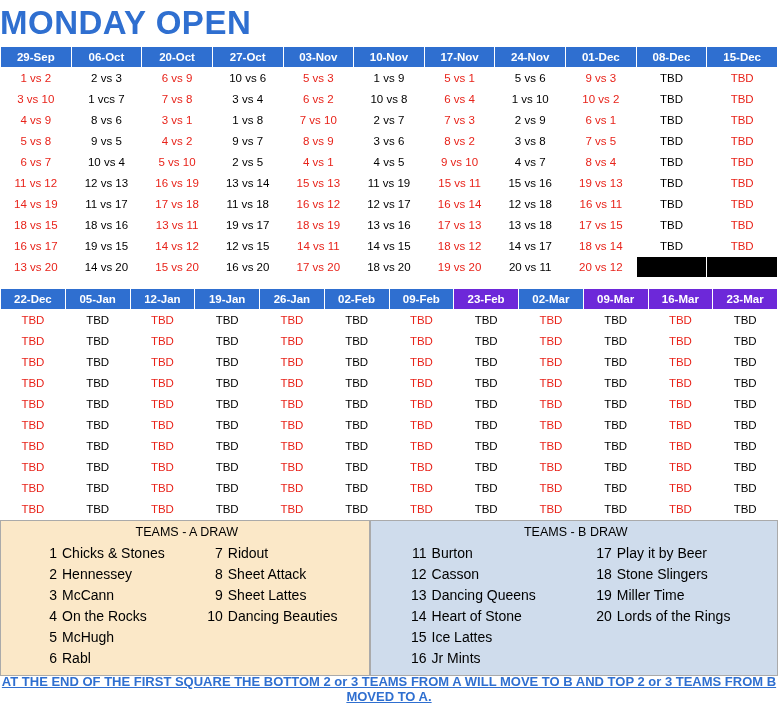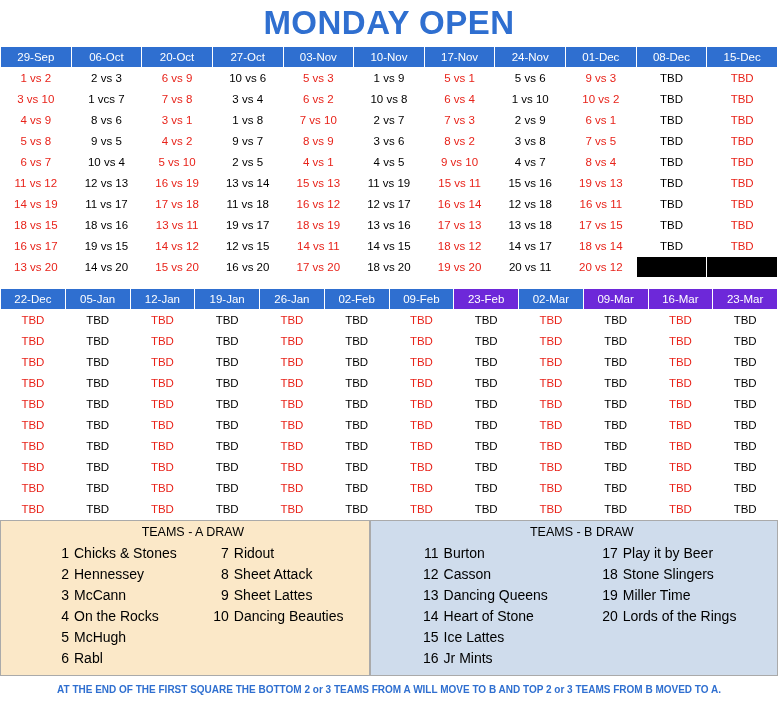--- a/index.html
+++ b/index.html
@@ -17,21 +17,20 @@
     width: 778px;
     height: 720px;
     position: relative;
     box-sizing: border-box;
   }
   
   .title-bar {
     height: 46px;
     display: flex;
     align-items: center;
-    justify-content: center;
     background: #ffffff;
   }
   .title {
     color: #2f6fd0;
     font-size: 33px;
     font-weight: bold;
     letter-spacing: 0.5px;
   }
   
   table.sched {
@@ -45,21 +44,21 @@
     text-align: center;
     font-size: 11.5px;
     height: 20px;
     padding: 0;
     overflow: hidden;
     white-space: nowrap;
   }
   th.hdr {
     background: #2f6fd0;
     color: #ffffff;
-    font-weight: normal;
+    font-weight: bold;
     font-size: 11.5px;
     height: 21px;
   }
   th.hdr.green {
     background: #6d28d9;
   }
   td.cell {
     background: #ffffff;
     color: #000000;
   }
@@ -75,21 +74,21 @@
   }
   
   .teams-wrap {
     display: flex;
     width: 778px;
     box-sizing: border-box;
   }
   .teams-panel {
     box-sizing: border-box;
     border: 1px solid #aaaaaa;
-    padding: 4px 0 6px 16px;
+    padding: 4px 0 6px 4px;
   }
   .panel-a {
     width: 389px;
     background: #fbe8c8;
   }
   .panel-b {
     width: 430px;
     background: #cfdcec;
   }
   .panel-title {
@@ -124,23 +123,24 @@
   
   .footer {
     height: 26px;
     display: flex;
     align-items: center;
     justify-content: center;
     background: #ffffff;
   }
   .footer-text {
     color: #2f6fd0;
-    font-size: 10px;
+    font-size: 13px;
     font-weight: bold;
     text-align: center;
+    text-decoration: underline;
   }
 </style>
 </head>
 <body>
 
 <div class="page">
 
   <div class="title-bar">
     <div class="title">MONDAY OPEN</div>
   </div>

